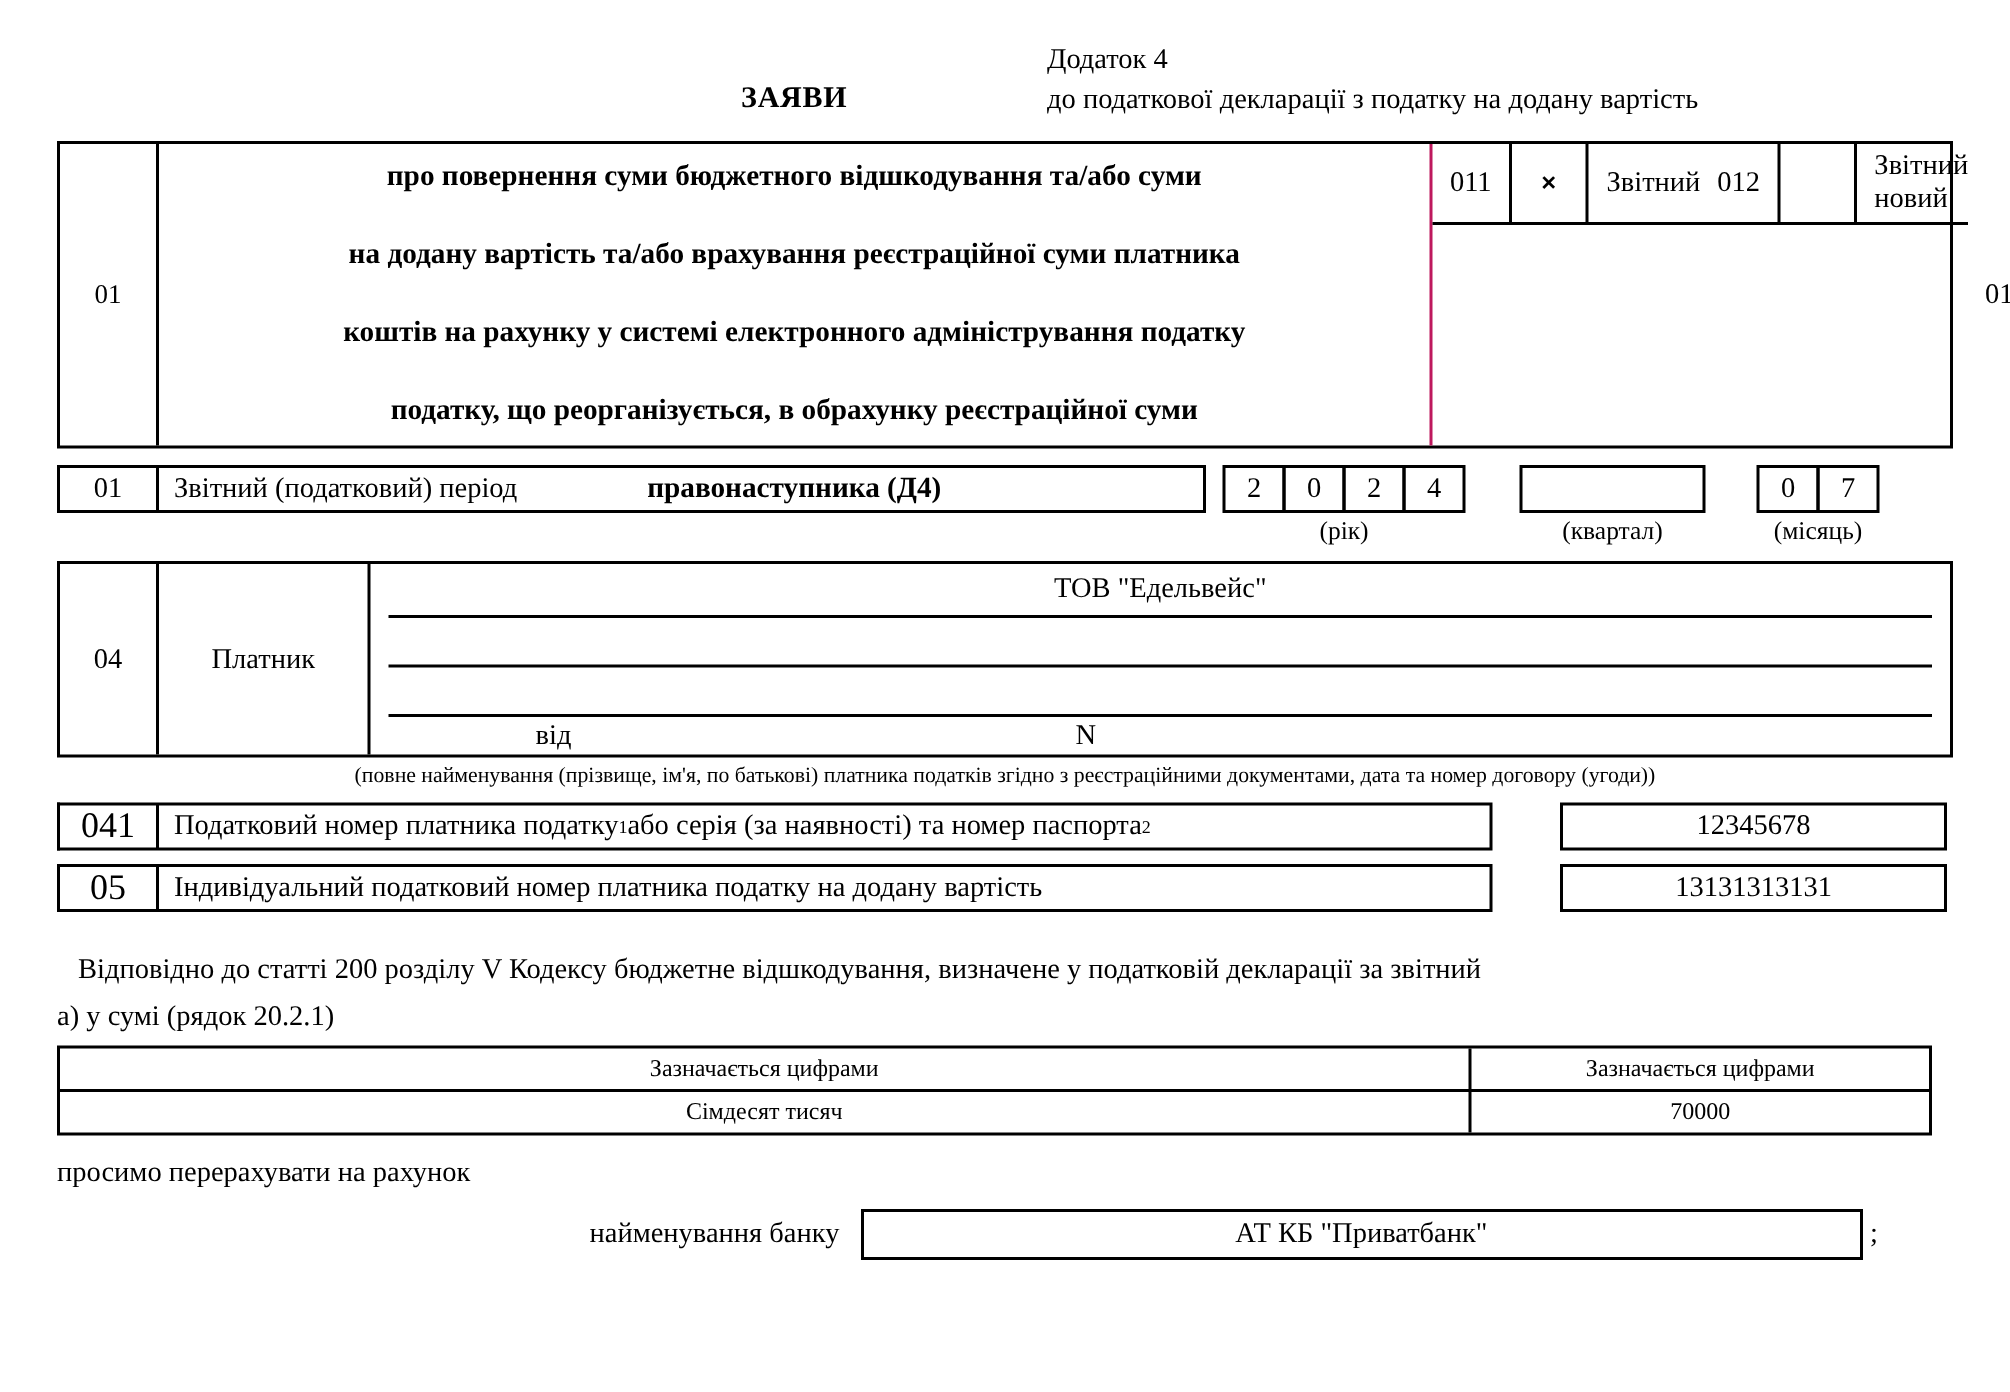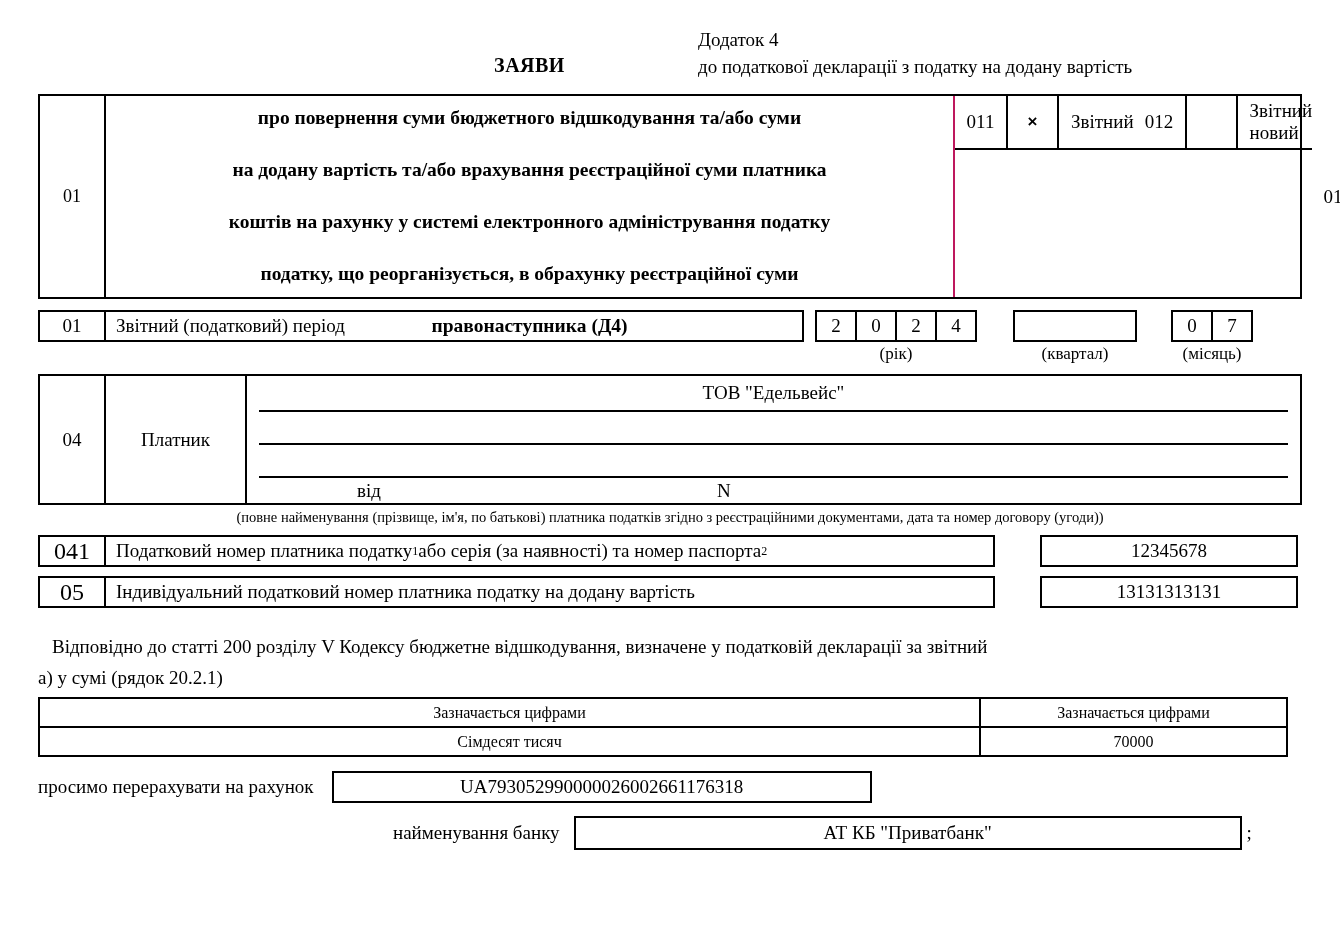--- a/index.html
+++ b/index.html
@@ -409,21 +409,20 @@
       <div class="amt-digits">Зазначається цифрами</div>
     </div>
     <div class="amt-row">
       <div class="amt-words">Сімдесят тисяч</div>
       <div class="amt-digits">70000</div>
     </div>
   </div>
 
   <div class="acct-row">
     <div class="acct-label">просимо перерахувати на рахунок</div>
-    <div class="acct-box">UA793052990000026002661176318</div>
   </div>
 
   <div class="bank-row">
     <div class="bank-label">найменування банку</div>
     <div class="bank-box">АТ КБ "Приватбанк"</div>
     <div class="semicolon">;</div>
   </div>
 
 </div>
 

